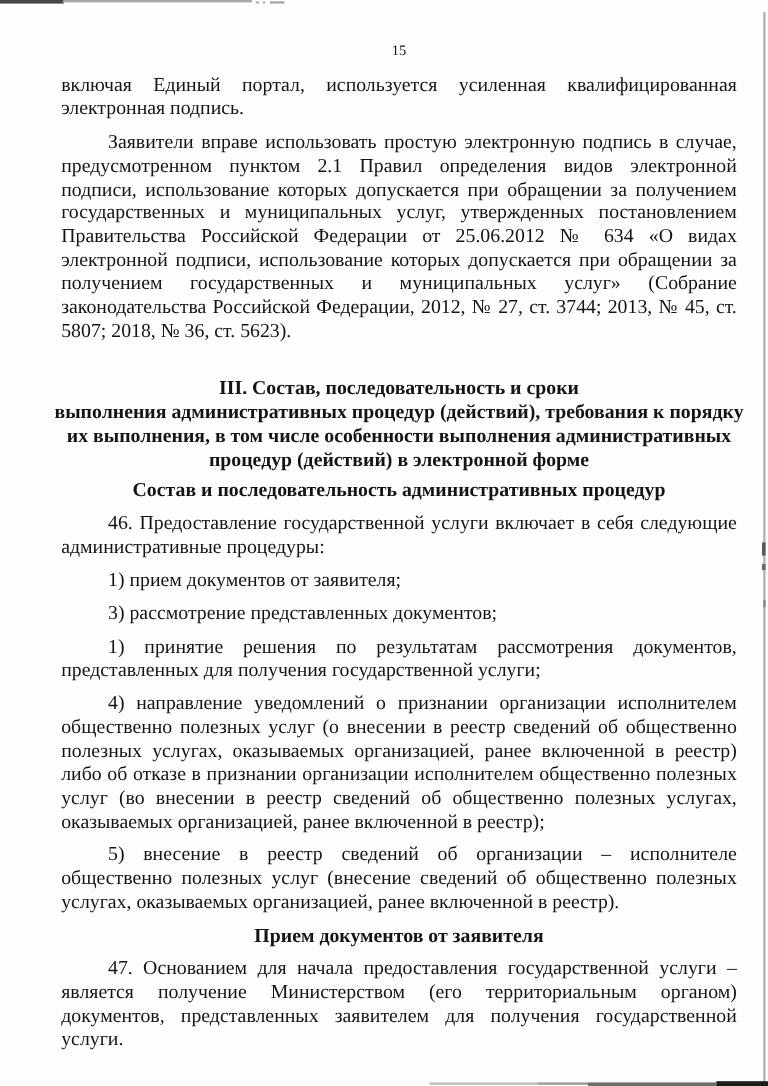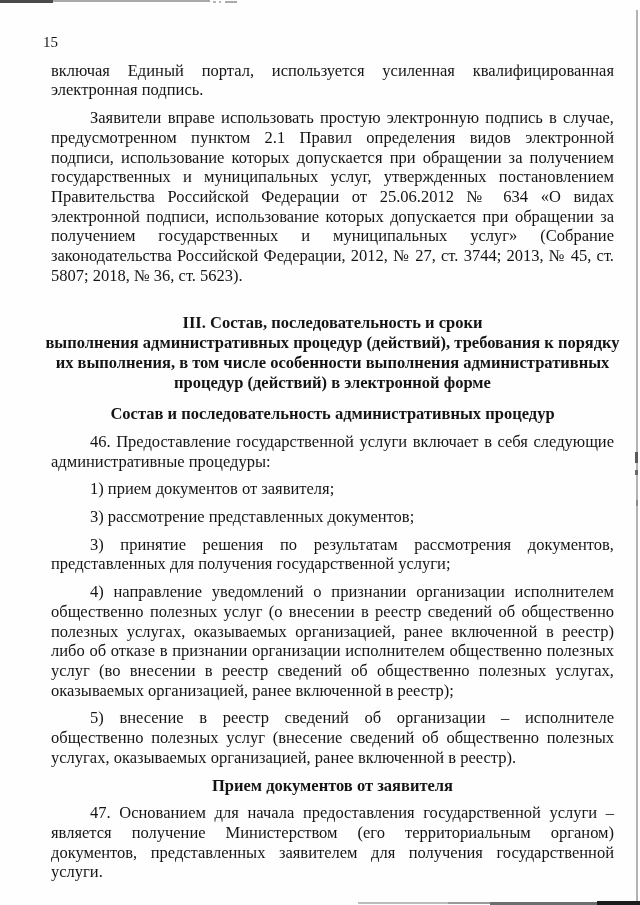--- a/index.html
+++ b/index.html
@@ -12,42 +12,42 @@
     font-family: "Liberation Serif", serif;
     color: #141414;
   }
   .textblock {
     position: absolute;
     left: 43px;
     top: 0;
     width: 579px;
   }
   .pageno {
-    text-align: left;
+    text-align: center;
     margin-top: 33px;
-    font-size: 15px;
+    font-size: 12px;
     line-height: 19.7px;
   }
   p.body {
     margin: 8px;
     font-size: 16.5px;
     line-height: 19.7px;
     text-align: justify;
   }
   .indent { text-indent: 39px; }
   .p1 { margin-top: 17px; }
   .heading {
     font-weight: bold;
     font-size: 16.5px;
     line-height: 19.7px;
     text-align: center;
     white-space: pre-line;
   }
   .section-heading { margin-top: 28px; }
-  .sub1 { margin-top: 12px; }
+  .sub1 { margin-top: 6px; }
   .p46 { margin-top: 17px; }
   .sub2 { }
   .p47 { margin-top: 20px; }
 
   
   .art { position: absolute; }
   .art-top-1 { left: 0; top: 0; width: 53px; height: 3px; background: #4a4a4a; }
   .art-top-2 { left: 53px; top: 0; width: 157px; height: 2px; background: #a9a9a9; }
   .art-top-3 { left: 213px; top: 1px; width: 3px; height: 2px; background: #b5b5b5; }
   .art-top-4 { left: 219px; top: 1px; width: 2px; height: 2px; background: #b5b5b5; }
@@ -92,21 +92,21 @@
 выполнения административных процедур (действий), требования к порядку
 их выполнения, в том числе особенности выполнения административных
 процедур (действий) в электронной форме</div>
 
     <div class="heading sub1">Состав и последовательность административных процедур</div>
 
     <p class="body indent p46">46. Предоставление государственной услуги включает в себя следующие административные процедуры:</p>
 
     <p class="body indent">1) прием документов от заявителя;</p>
     <p class="body indent">3) рассмотрение представленных документов;</p>
-    <p class="body indent">3) принятие решения по результатам рассмотрения документов, представленных для получения государственной услуги;</p>
+    <p class="body indent">1) принятие решения по результатам рассмотрения документов, представленных для получения государственной услуги;</p>
     <p class="body indent">4) направление уведомлений о признании организации исполнителем общественно полезных услуг (о внесении в реестр сведений об общественно полезных услугах, оказываемых организацией, ранее включенной в реестр) либо об отказе в признании организации исполнителем общественно полезных услуг (во внесении в реестр сведений об общественно полезных услугах, оказываемых организацией, ранее включенной в реестр);</p>
     <p class="body indent">5) внесение в реестр сведений об организации – исполнителе общественно полезных услуг (внесение сведений об общественно полезных услугах, оказываемых организацией, ранее включенной в реестр).</p>
 
     <div class="heading sub2">Прием документов от заявителя</div>
 
     <p class="body indent p47">47. Основанием для начала предоставления государственной услуги – является получение Министерством (его территориальным органом) документов, представленных заявителем для получения государственной услуги.</p>
 
   </div>
 </div>
 

